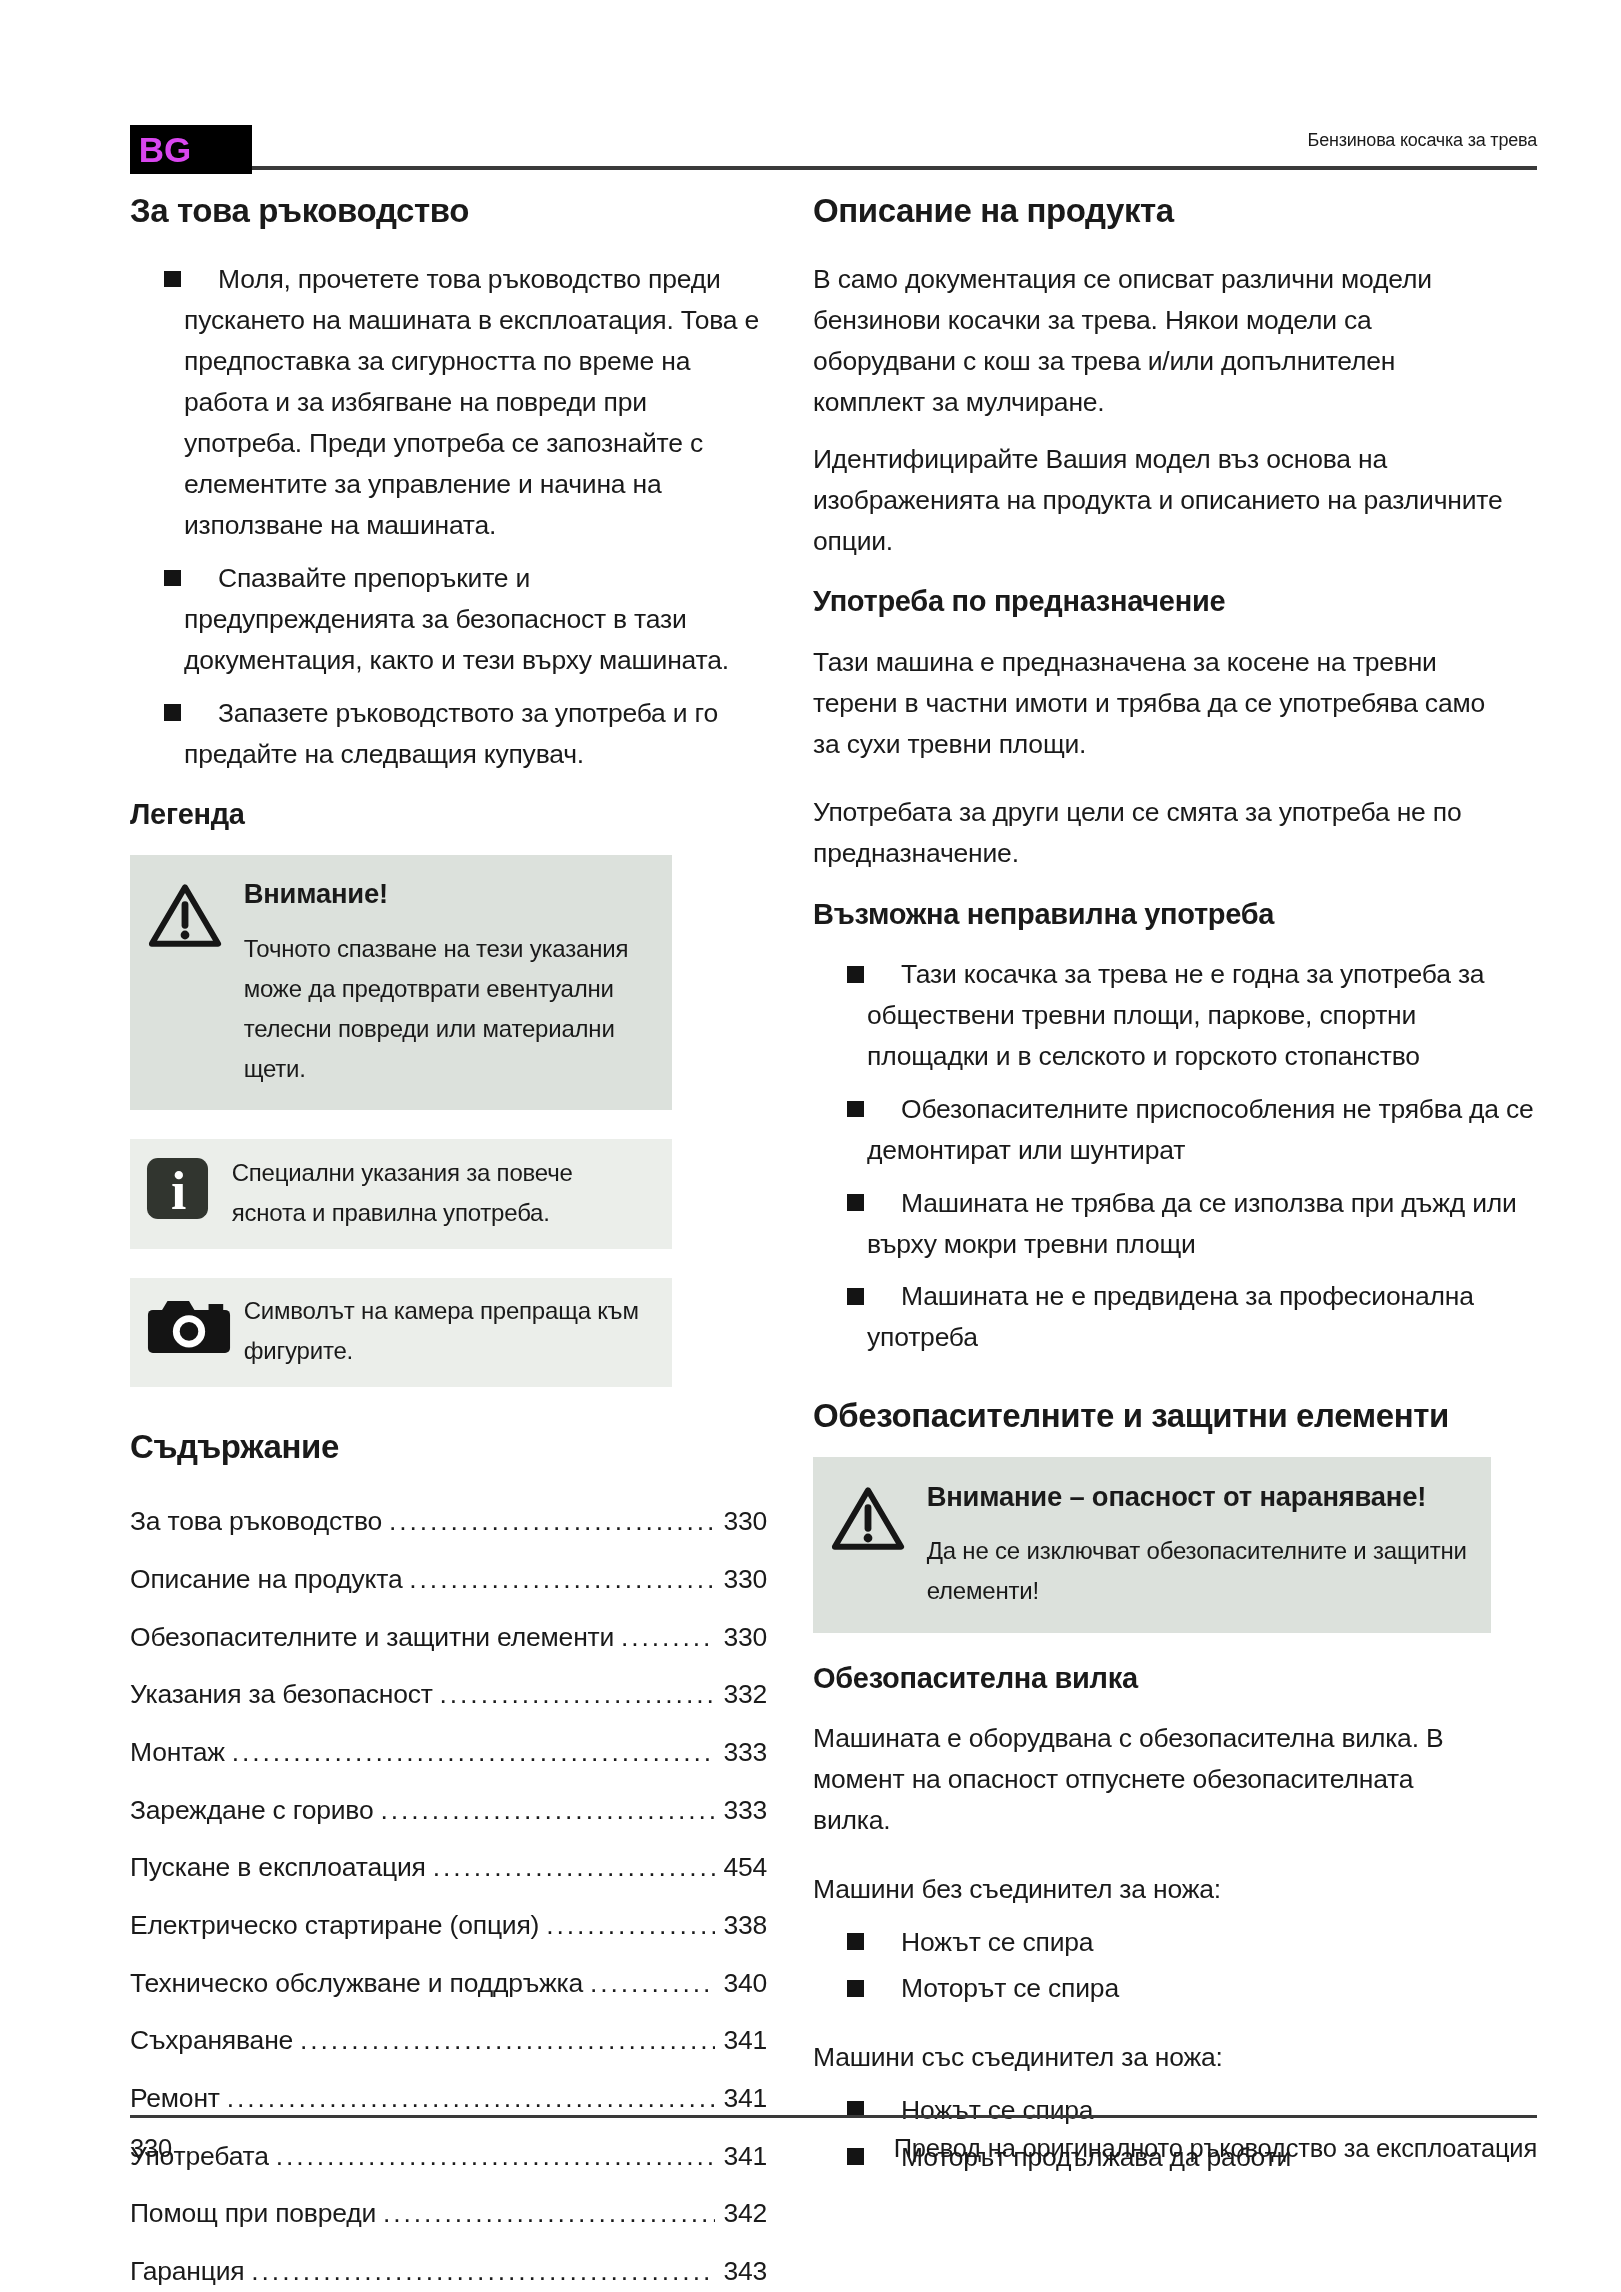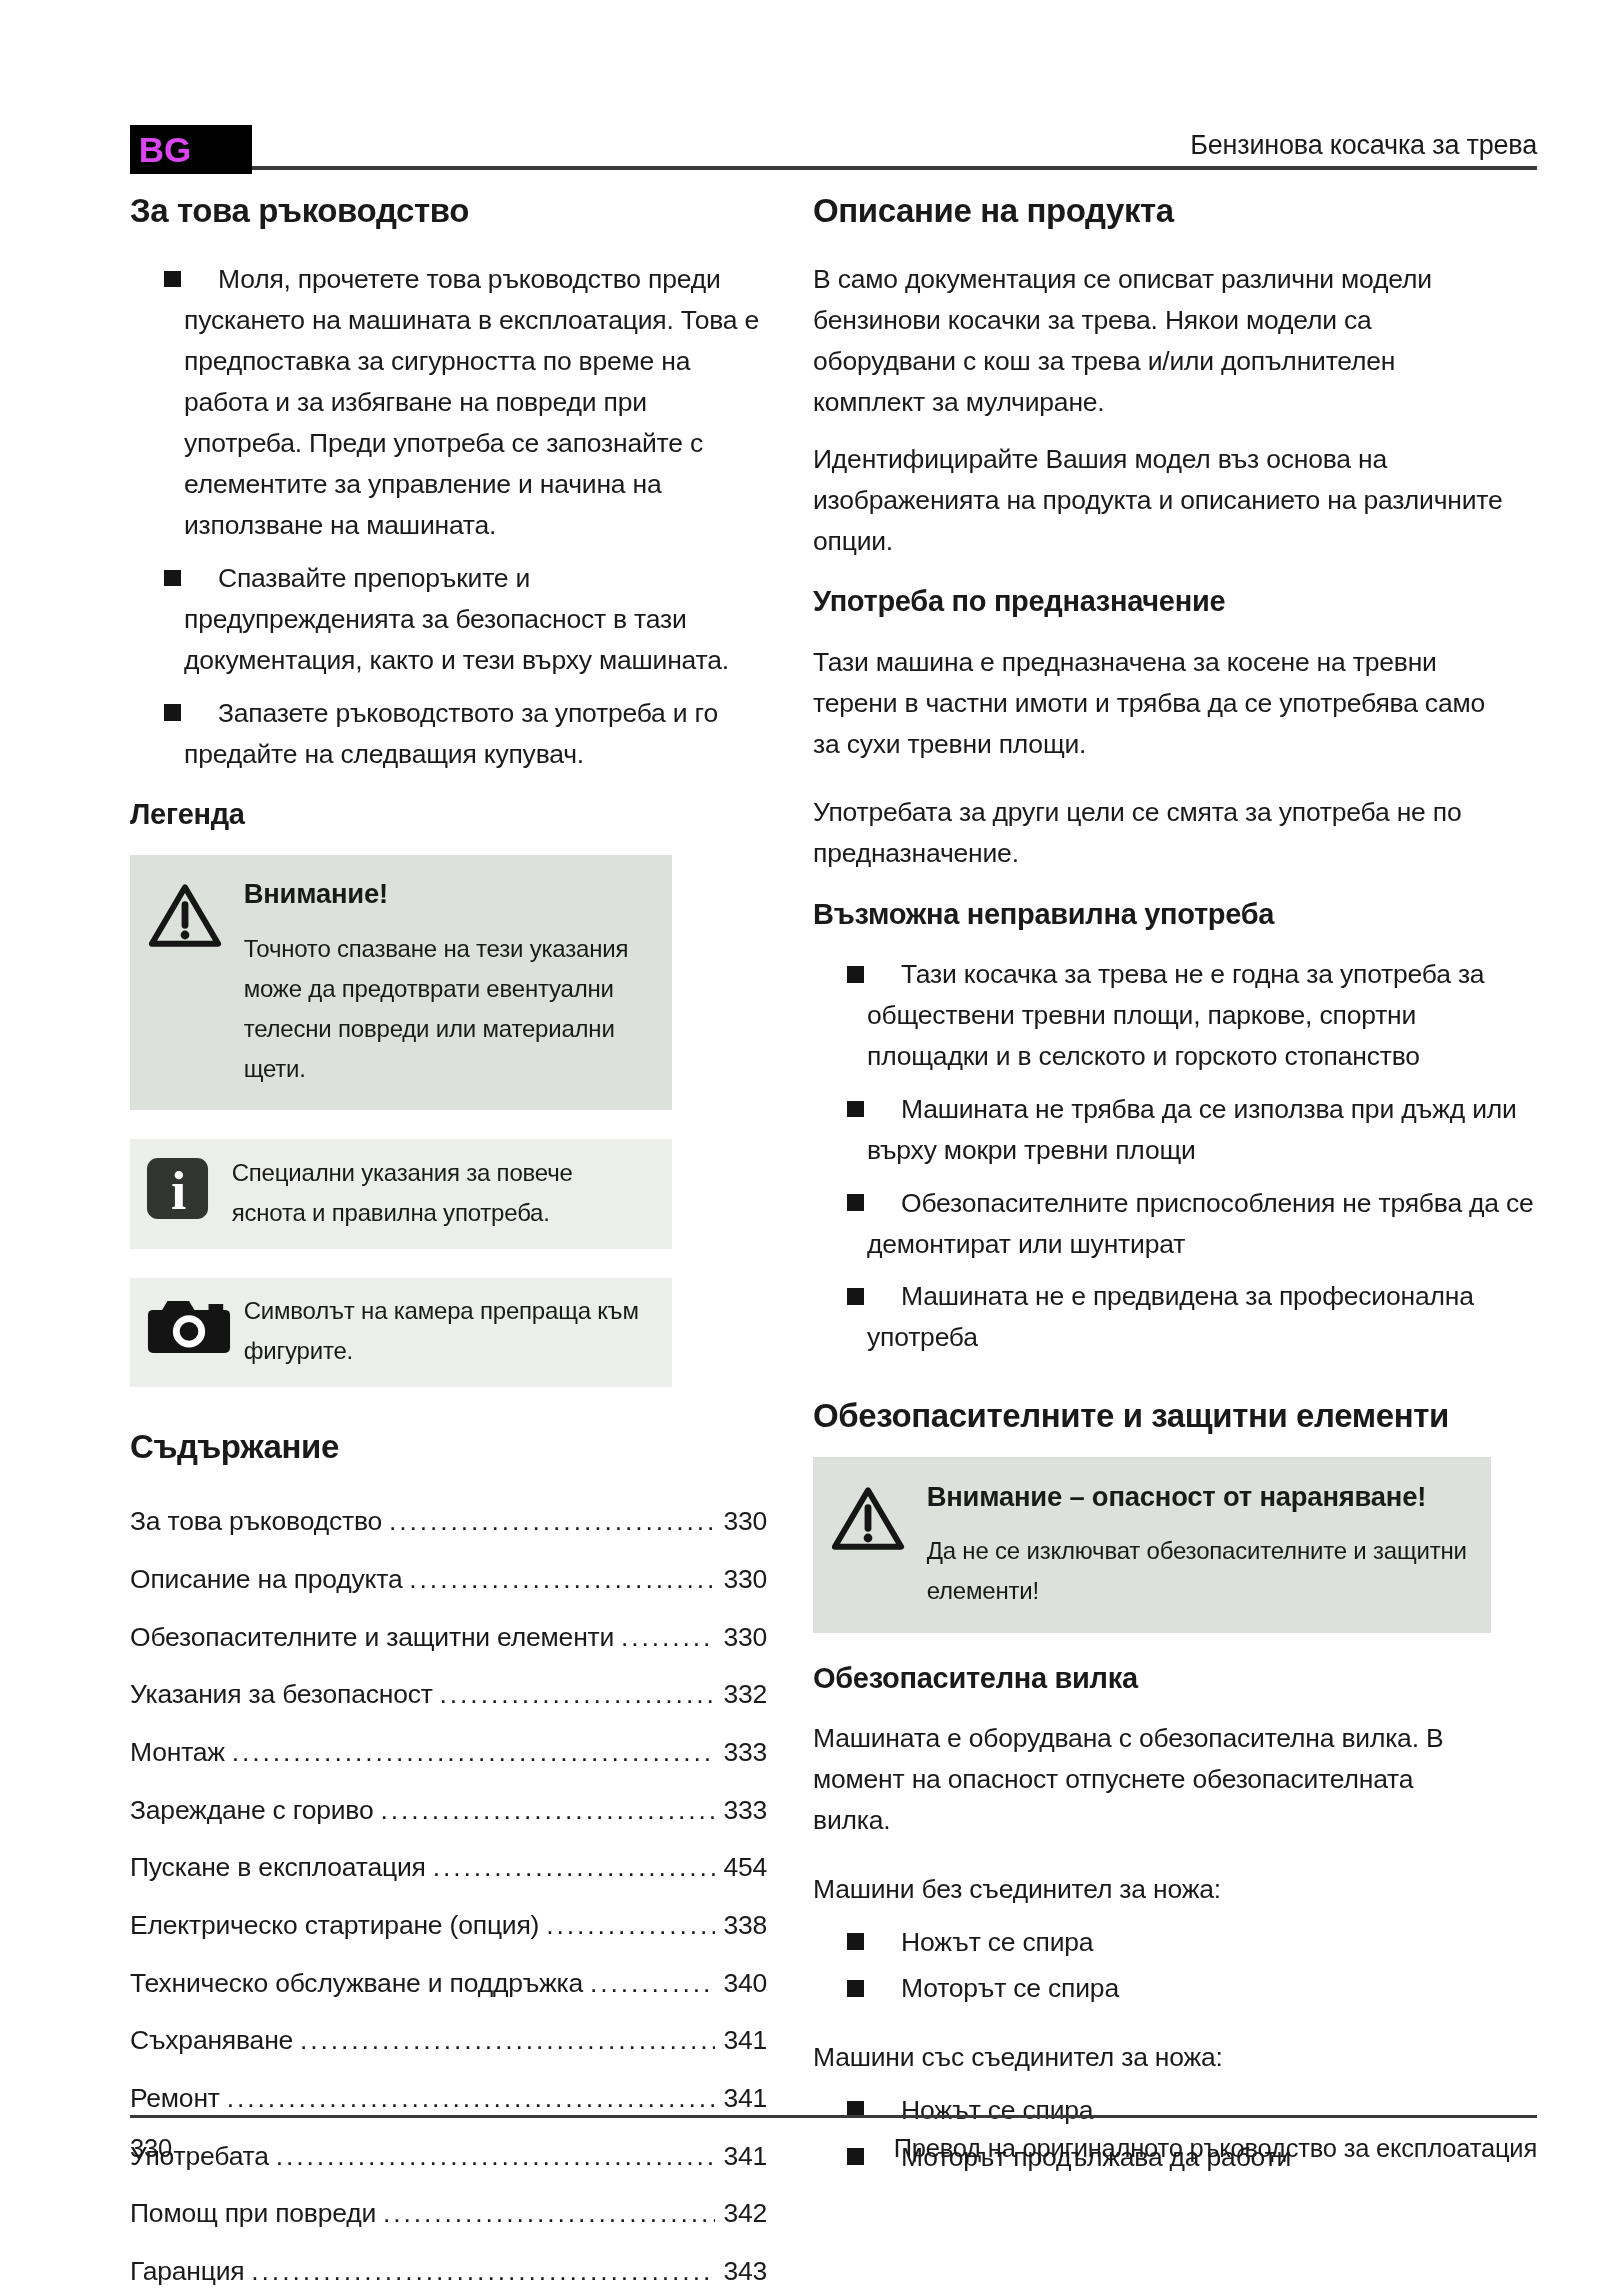--- a/index.html
+++ b/index.html
@@ -10,21 +10,21 @@
   }
   .page{position:absolute;inset:0;overflow:hidden;}
 
   
   .header-rule{position:absolute;left:130px;right:84px;top:166px;height:3.9px;background:#3a3a3a;}
   .bg-badge{
     position:absolute;left:130px;top:125px;width:122px;height:49px;background:#000;
     color:#d946ef;font-size:35px;font-weight:bold;display:flex;align-items:center;
     padding-left:8.8px;box-sizing:border-box;z-index:2;letter-spacing:0;
   }
-  .header-right{position:absolute;right:84px;top:130px;font-size:27px;}
+  .header-right{position:absolute;right:84px;top:130px;font-size:18px;}
 
   
   .columns{position:absolute;left:130px;right:84px;top:192px;display:flex;gap:46px;}
   .col-left{width:637px;flex-shrink:0;}
   .col-right{flex:1;min-width:0;}
   .col-right p,.col-right .bullet-item{max-width:698px;}
 
   h1{font-size:33px;font-weight:bold;margin:0 0 29px 0;letter-spacing:-0.4px;}
   h2{font-size:29px;font-weight:bold;margin:23.5px 0 23.5px 0;letter-spacing:-0.3px;}
   p{font-size:26.5px;line-height:41px;margin:0 0 15.7px 0;}
@@ -221,22 +221,22 @@
       <p>В само документация се описват различни модели бензинови косачки за трева. Някои модели са оборудвани с кош за трева и/или допълнителен комплект за мулчиране.</p>
       <p>Идентифицирайте Вашия модел въз основа на изображенията на продукта и описанието на различните опции.</p>
 
       <h2>Употреба по предназначение</h2>
       <p>Тази машина е предназначена за косене на тревни терени в частни имоти и трябва да се употребява само за сухи тревни площи.</p>
       <p style="margin-top:27.4px;">Употребата за други цели се смята за употреба не по предназначение.</p>
 
       <h2>Възможна неправилна употреба</h2>
       <div class="bullet-list">
         <div class="bullet-item"><span>Тази косачка за трева не е годна за употреба за обществени тревни площи, паркове, спортни площадки и в селското и горското стопанство</span></div>
+        <div class="bullet-item"><span>Обезопасителните приспособления не трябва да се демонтират или шунтират</span></div>
         <div class="bullet-item"><span>Машината не трябва да се използва при дъжд или върху мокри тревни площи</span></div>
-        <div class="bullet-item"><span>Обезопасителните приспособления не трябва да се демонтират или шунтират</span></div>
         <div class="bullet-item"><span>Машината не е предвидена за професионална употреба</span></div>
       </div>
 
       <h1 class="safety-heading">Обезопасителните и защитни елементи</h1>
 
       <div class="note-box warning">
         <span class="note-icon">
           <svg width="78" height="71" viewBox="0 0 80 72">
             <path d="M40 7 L74 65 L6 65 Z" fill="none" stroke="#161616" stroke-width="6" stroke-linejoin="round"></path>
             <path d="M40 25 L40 46" stroke="#161616" stroke-width="7" stroke-linecap="round"></path>

